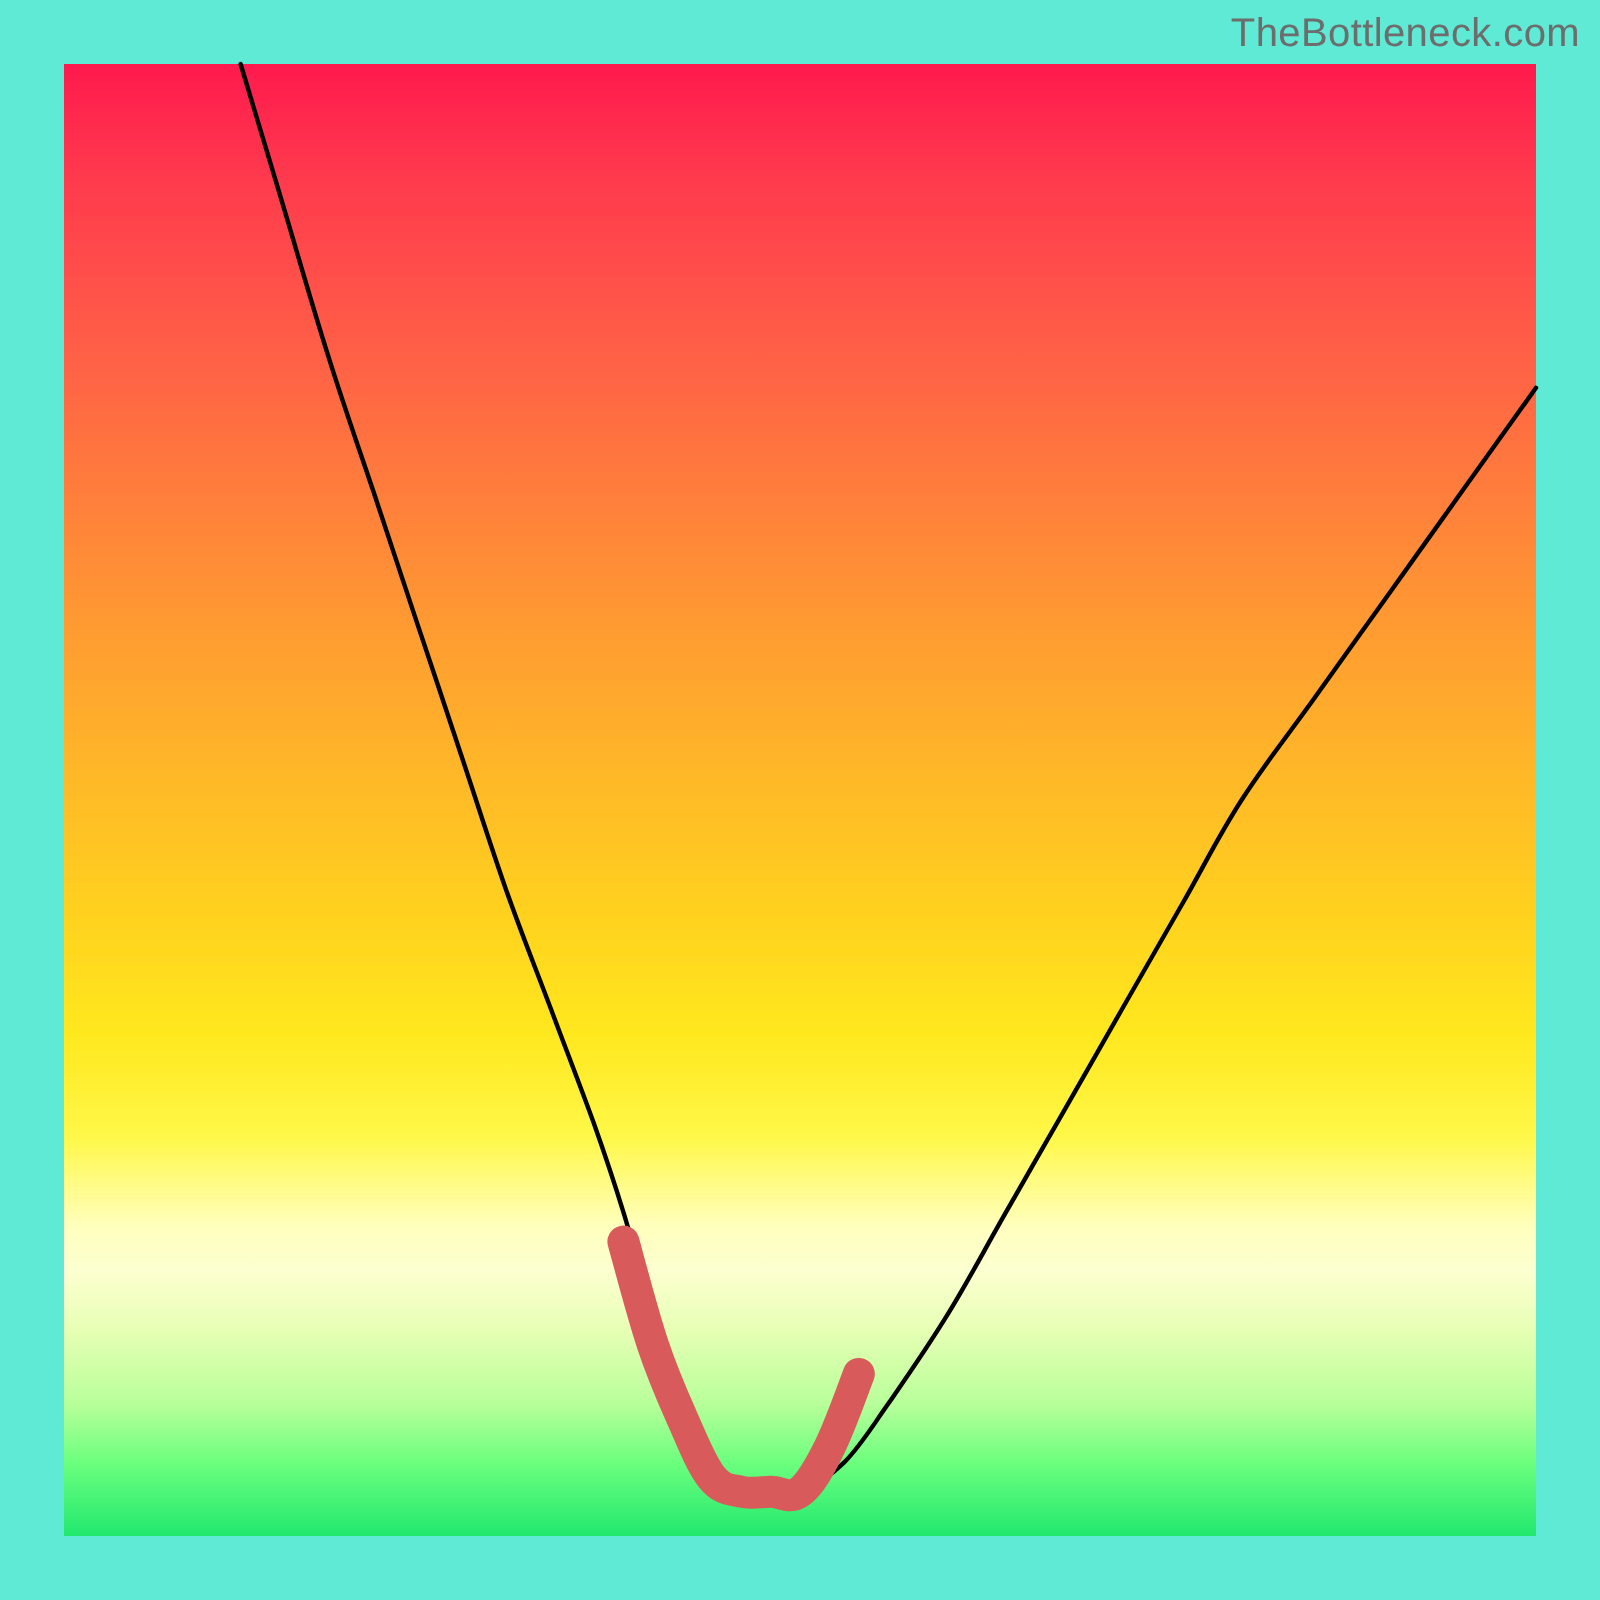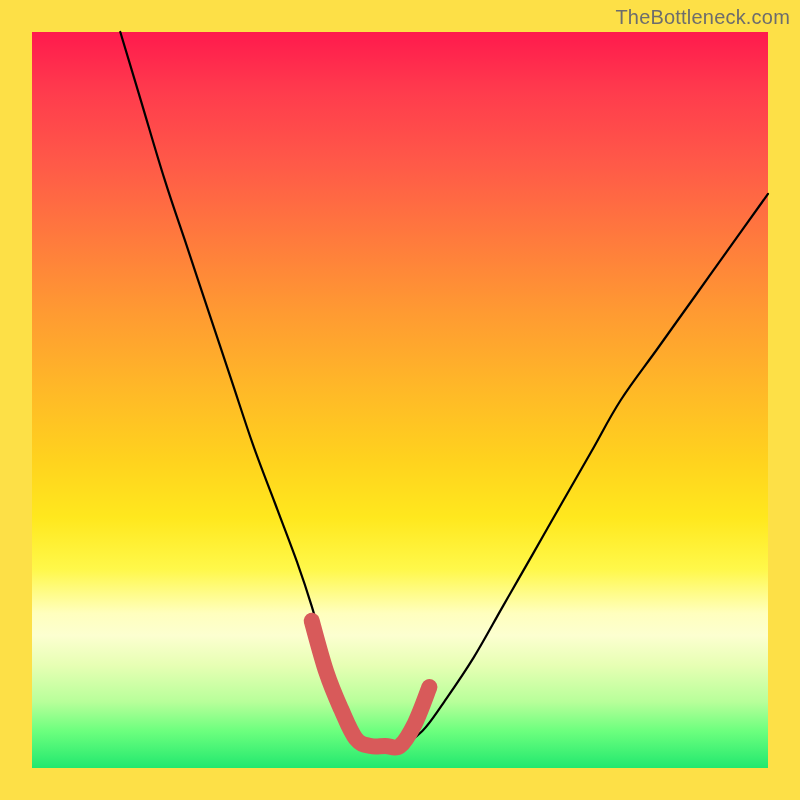--- a/index.html
+++ b/index.html
@@ -10,21 +10,21 @@
     background: #000;
     overflow: hidden;
     font-family: Arial, Helvetica, sans-serif;
   }
   .frame {
     position: absolute;
     top: 0;
     left: 0;
     width: 800px;
     height: 800px;
-    background: #fde047;
+    background: #5eead4;
   }
   .plot {
     position: absolute;
     top: 32px;
     left: 32px;
     width: 736px;
     height: 736px;
     background: linear-gradient(
       to bottom,
       #ff1a4d 0%,

